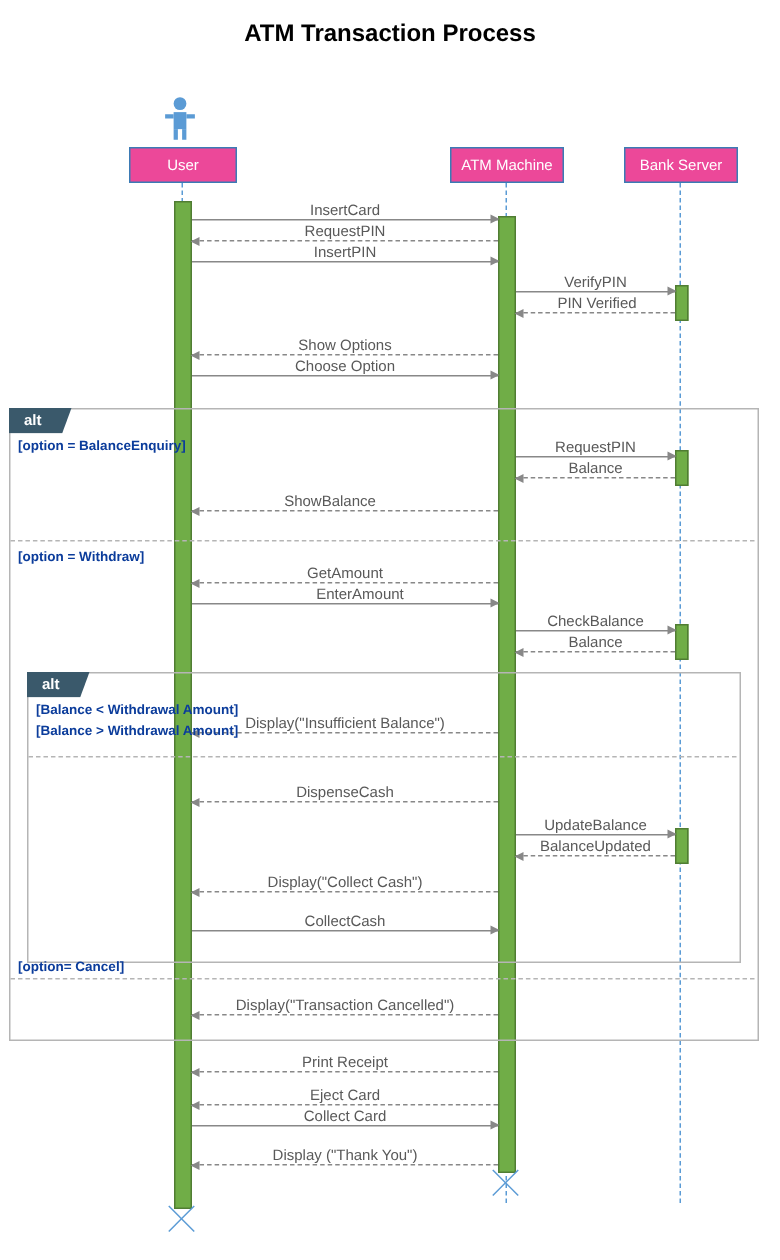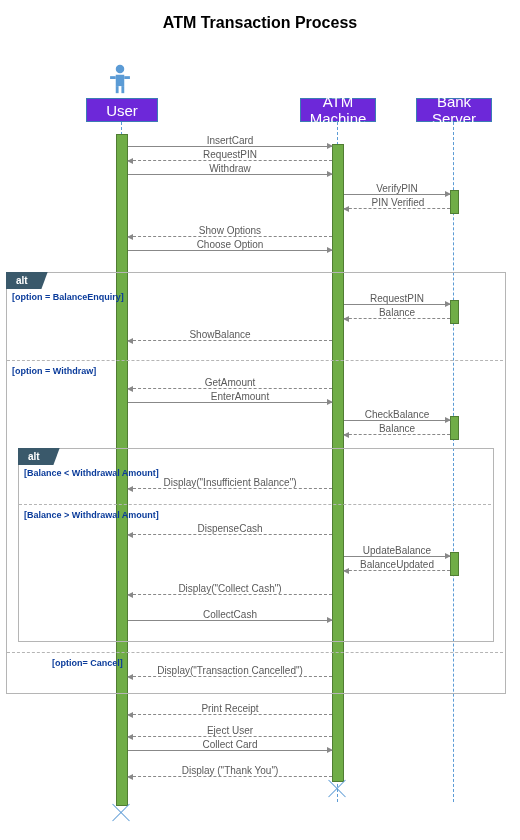--- a/index.html
+++ b/index.html
@@ -1,21 +1,21 @@
 <!DOCTYPE html>
 <html><head>
 <meta charset="utf-8">
 <style>
 body { margin: 0; font-family: Arial, sans-serif; background: #fff; }
 .canvas { position: relative; width: 520px; height: 840px; }
 .title { position: absolute; top: 14px; left: 0; width: 100%; text-align: center; font-weight: bold; font-size: 16px; }
 .actor { position: absolute; top: 62px; text-align: center; }
 .actor-user { left: 103px; }
 .actor svg { display: block; margin: 0 auto 2px; }
-.head { position: absolute; text-align: center; background: #6d28d9; color: #fff; font-size: 15px; border: 1px solid #3b7bb5; display: flex; align-items: center; justify-content: center; height: 22px; }
+.head { position: absolute; text-align: left; background: #ec4899; color: #fff; font-size: 10px; border: 1px solid #3b7bb5; display: flex; align-items: center; justify-content: center; height: 22px; }
 .head-user { top: 98px; left: 86px; width: 70px; }
 .head-atm { top: 98px; left: 300px; width: 74px; }
 .head-bank { top: 98px; left: 416px; width: 74px; }
 .lifeline { position: absolute; top: 122px; height: 680px; border-left: 1px dashed #5b9bd5; }
 .ll-user { left: 121px; }
 .ll-atm { left: 337px; }
 .ll-bank { left: 453px; }
 .act-bar { position: absolute; background: #70ad47; border: 1px solid #507d33; width: 10px; }
 .act-bar.short { width: 7px; }
 .msg { position: absolute; font-size: 10px; color: #595959; text-align: center; }
@@ -69,21 +69,21 @@
       <div class="ah right"></div>
     </div>
   <div class="msg" style="left:128px; top:135px; width:204px;text-align:center;">InsertCard</div>
   <div class="arrow dashed" style="left:128px; top:160px; width:204px;">
       <div class="ah left"></div>
     </div>
   <div class="msg" style="left:128px; top:149px; width:204px;">RequestPIN</div>
   <div class="arrow" style="left:128px; top:174px; width:204px;">
       <div class="ah right"></div>
     </div>
-  <div class="msg" style="left:128px; top:163px; width:204px;">Withdraw</div>
+  <div class="msg" style="left:128px; top:163px; width:204px;">InsertPIN</div>
 
   <div class="arrow" style="left:344px; top:194px; width:106px;">
       <div class="ah right"></div>
     </div>
   <div class="msg" style="left:344px; top:183px; width:106px;">VerifyPIN</div>
   <div class="arrow dashed" style="left:344px; top:208px; width:106px;">
       <div class="ah left"></div>
     </div>
   <div class="msg" style="left:344px; top:197px; width:108px;">PIN Verified</div>
 
@@ -134,21 +134,21 @@
 
   <div class="fragbox" style="left:18px; top:448px; width:474px; height:192px;">
     <div class="fragtab">alt</div>
   </div>
   <div class="guard" style="left:24px; top:468px;">[Balance &lt; Withdrawal Amount]</div>
   <div class="arrow dashed" style="left:128px; top:488px; width:204px;">
       <div class="ah left"></div>
     </div>
   <div class="msg" style="left:128px; top:477px; width:204px;">Display("Insufficient Balance")</div>
   <div class="sep" style="left:19px; top:504px; width:472px;"></div>
-  <div class="guard" style="left:24px; top:510px;">[Balance &gt; Withdrawal Amount]</div>
+  <div class="guard" style="left:24px; top:482px;">[Balance &gt; Withdrawal Amount]</div>
   <div class="arrow dashed" style="left:128px; top:534px; width:204px;">
       <div class="ah left"></div>
     </div>
   <div class="msg" style="left:128px; top:523px; width:204px;">DispenseCash</div>
   <div class="arrow" style="left:344px; top:556px; width:106px;">
       <div class="ah right"></div>
     </div>
   <div class="msg" style="left:344px; top:545px; width:106px;">UpdateBalance</div>
   <div class="arrow dashed" style="left:344px; top:570px; width:106px;">
       <div class="ah left"></div>
@@ -157,34 +157,34 @@
   <div class="arrow dashed" style="left:128px; top:594px; width:204px;">
       <div class="ah left"></div>
     </div>
   <div class="msg" style="left:128px; top:583px; width:204px;">Display("Collect Cash")</div>
   <div class="arrow" style="left:128px; top:620px; width:204px;">
       <div class="ah right"></div>
     </div>
   <div class="msg" style="left:128px; top:609px; width:204px;">CollectCash</div>
 
   <div class="sep" style="left:7px; top:652px; width:496px;"></div>
-  <div class="guard" style="left:12px; top:658px;margin-left:40px;">[option= Cancel]</div>
+  <div class="guard" style="left:12px; top:639px;">[option= Cancel]</div>
   <div class="arrow dashed" style="left:128px; top:676px; width:204px;">
       <div class="ah left"></div>
     </div>
   <div class="msg" style="left:128px; top:665px; width:204px;">Display("Transaction Cancelled")</div>
 
   <div class="arrow dashed" style="left:128px; top:714px; width:204px;">
       <div class="ah left"></div>
     </div>
   <div class="msg" style="left:128px; top:703px; width:204px;">Print Receipt</div>
   <div class="arrow dashed" style="left:128px; top:736px; width:204px;">
       <div class="ah left"></div>
     </div>
-  <div class="msg" style="left:128px; top:725px; width:204px;">Eject User</div>
+  <div class="msg" style="left:128px; top:725px; width:204px;">Eject Card</div>
   <div class="arrow" style="left:128px; top:750px; width:204px;">
       <div class="ah right"></div>
     </div>
   <div class="msg" style="left:128px; top:739px; width:204px;">Collect Card</div>
   <div class="arrow dashed" style="left:128px; top:776px; width:204px;">
       <div class="ah left"></div>
     </div>
   <div class="msg" style="left:128px; top:765px; width:204px;">Display ("Thank You")</div>
 
   <div class="destroy" style="left:109px; top:800px;"></div>

